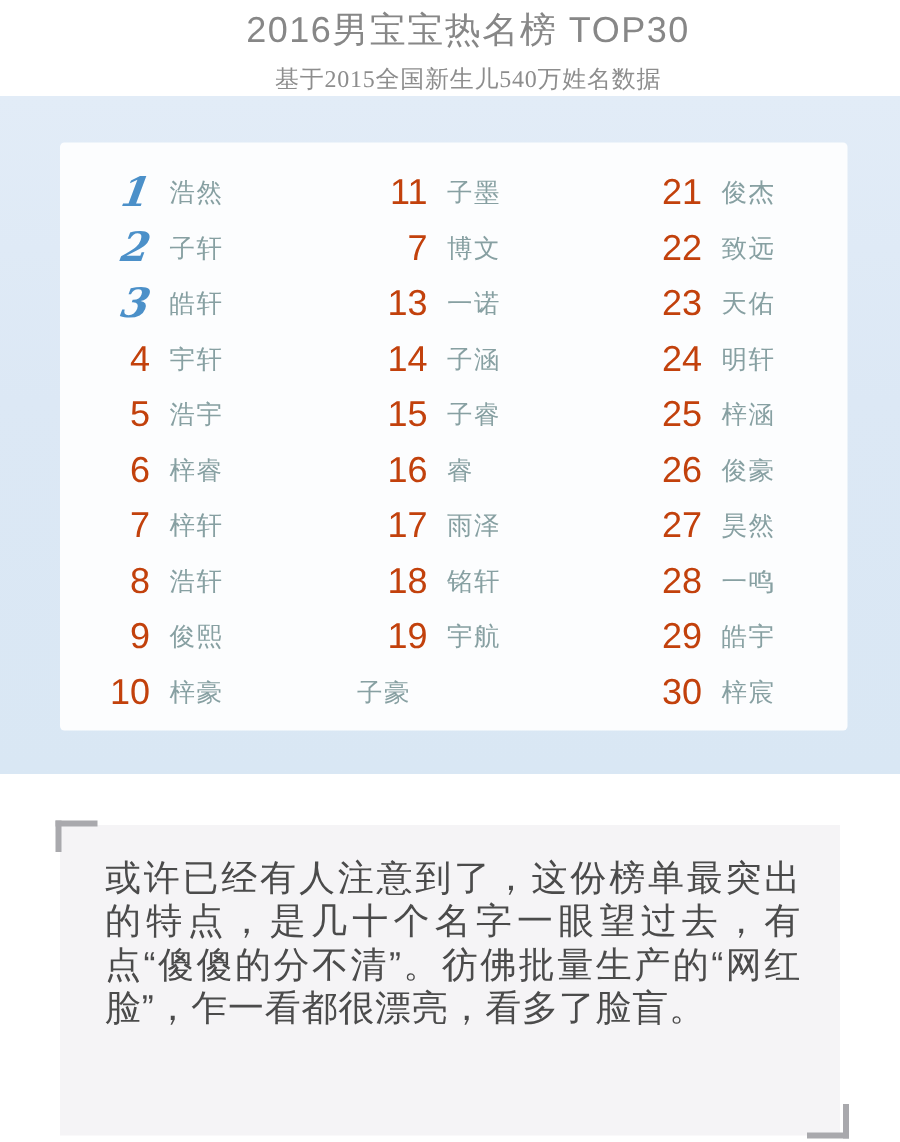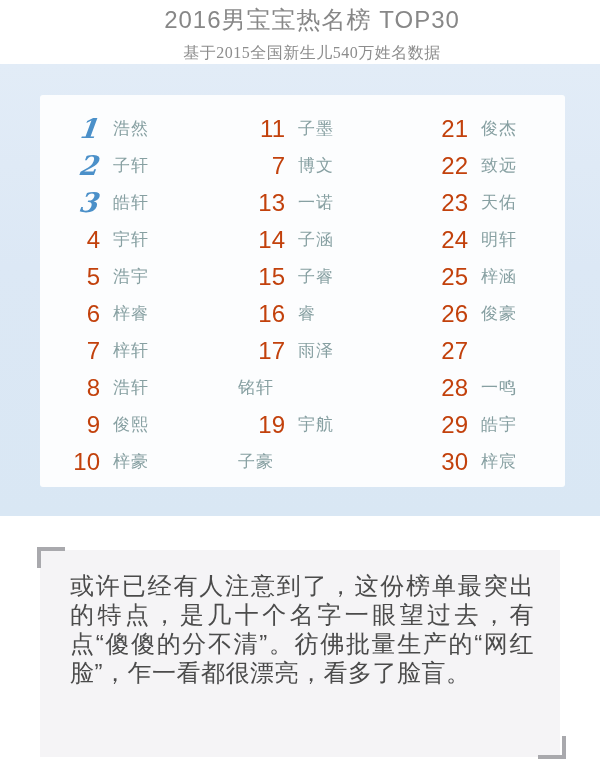--- a/index.html
+++ b/index.html
@@ -183,20 +183,21 @@
             </div>
             <div class="row">
               <span class="rank">16</span>
               <span class="name">睿</span>
             </div>
             <div class="row">
               <span class="rank">17</span>
               <span class="name">雨泽</span>
             </div>
             <div class="row">
+              <span class="rank">18</span>
               <span class="name">铭轩</span>
             </div>
             <div class="row">
               <span class="rank">19</span>
               <span class="name">宇航</span>
             </div>
             <div class="row">
               <span class="name">子豪</span>
             </div>
           </div>
@@ -220,20 +221,21 @@
             <div class="row">
               <span class="rank">25</span>
               <span class="name">梓涵</span>
             </div>
             <div class="row">
               <span class="rank">26</span>
               <span class="name">俊豪</span>
             </div>
             <div class="row">
               <span class="rank">27</span>
+              <span class="name">昊然</span>
             </div>
             <div class="row">
               <span class="rank">28</span>
               <span class="name">一鸣</span>
             </div>
             <div class="row">
               <span class="rank">29</span>
               <span class="name">皓宇</span>
             </div>
             <div class="row">

